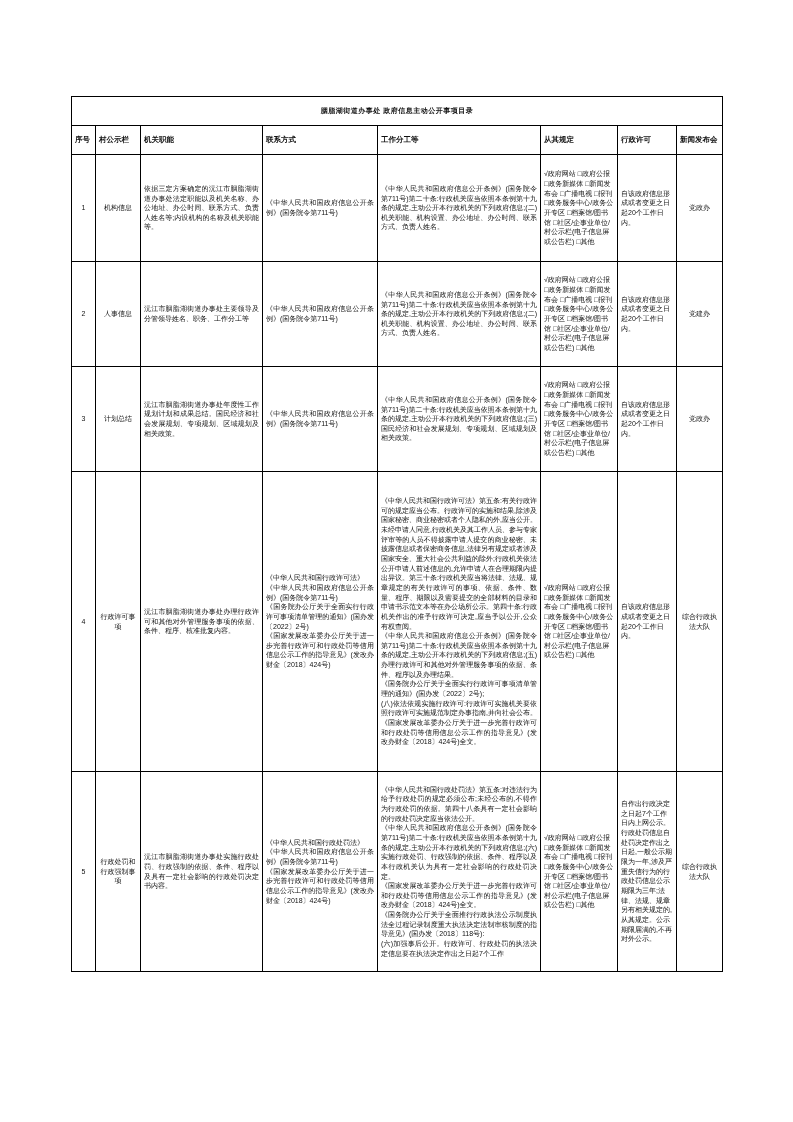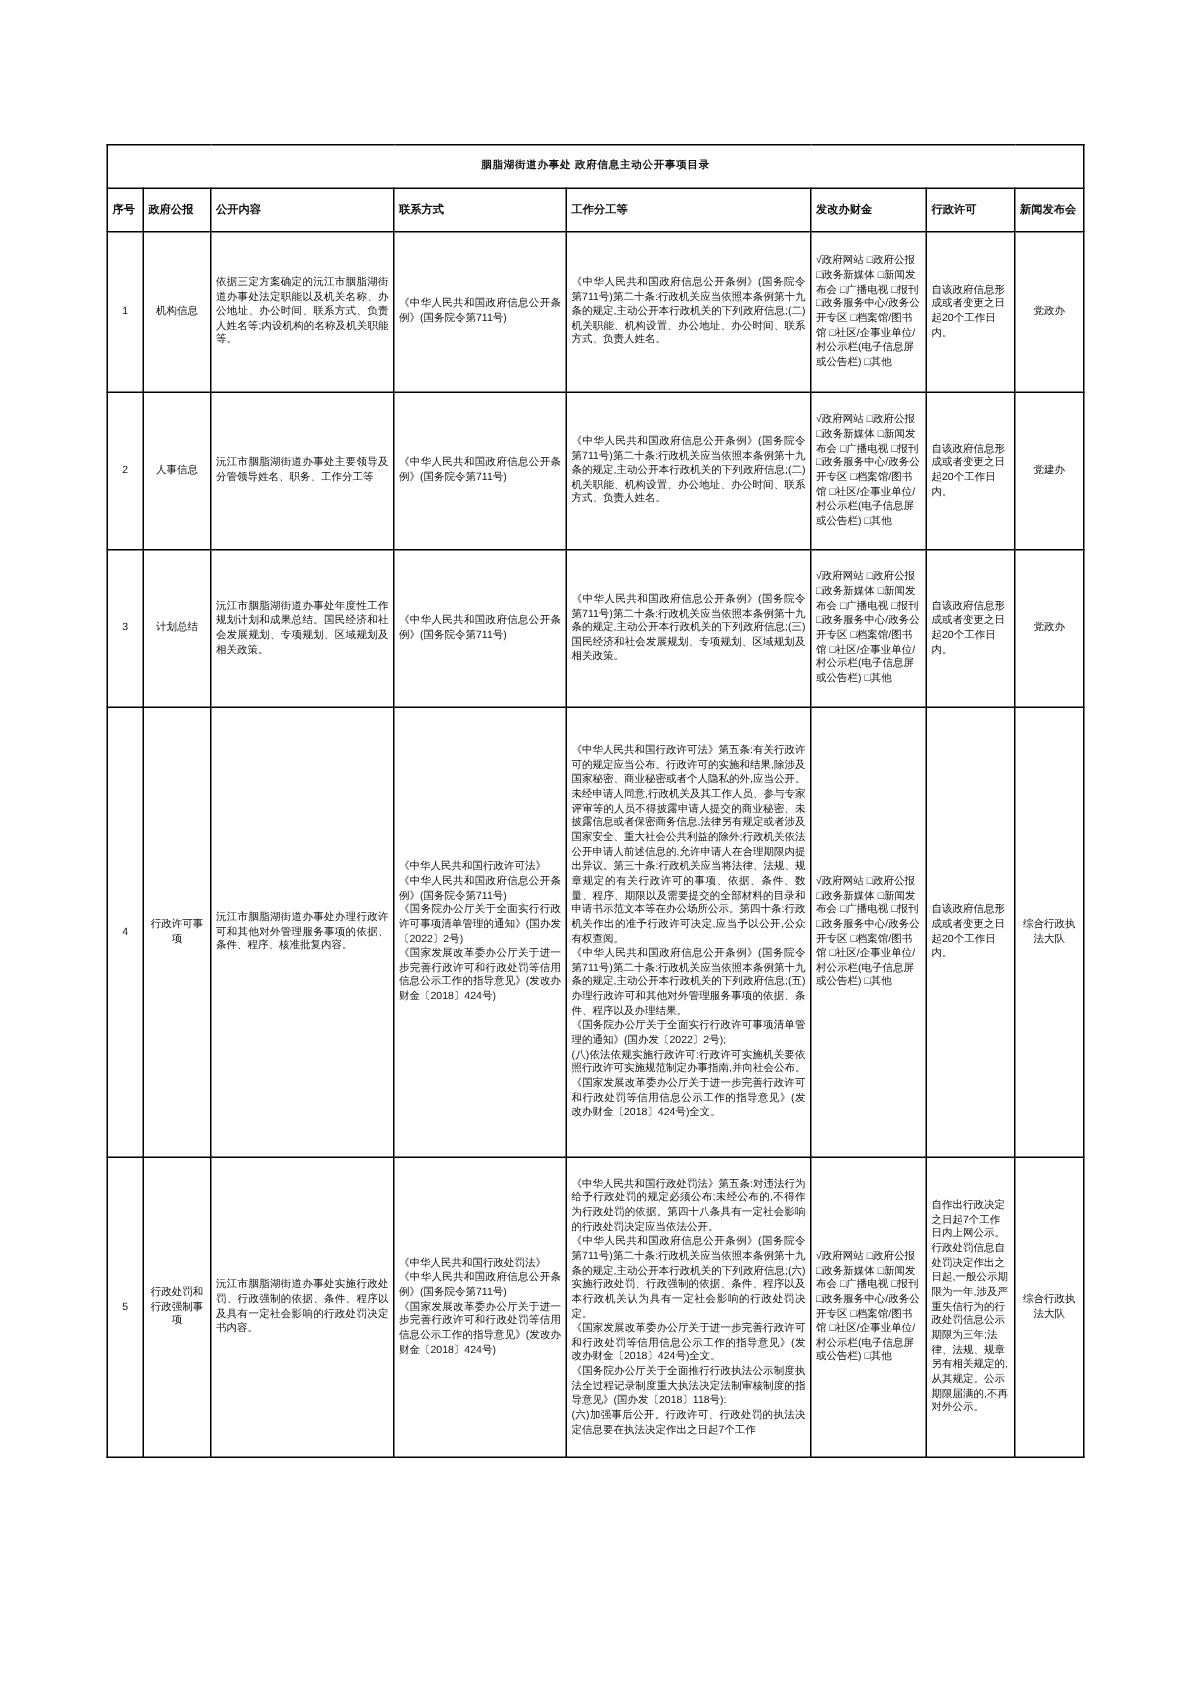--- a/index.html
+++ b/index.html
@@ -49,25 +49,25 @@
         <col style="width:77px">
         <col style="width:59px">
         <col style="width:46px">
     </colgroup>
     <tbody>
         <tr>
       <td class="title-cell" colspan="8">胭脂湖街道办事处 政府信息主动公开事项目录</td>
     </tr>
     <tr>
       <th>序号</th>
-      <th>政府公报</th>
-      <th>公开内容</th>
+      <th>村公示栏</th>
+      <th>机关职能</th>
       <th>联系方式</th>
       <th>工作分工等</th>
-      <th>发改办财金</th>
+      <th>从其规定</th>
       <th>行政许可</th>
       <th>新闻发布会</th>
     </tr>
 
     <tr class="r1">
       <td class="c-no">1</td>
       <td class="c-name">机构信息</td>
       <td class="c-content">依据三定方案确定的沅江市胭脂湖街道办事处法定职能以及机关名称、办公地址、办公时间、联系方式、负责人姓名等;内设机构的名称及机关职能等。</td>
       <td class="c-basis">《中华人民共和国政府信息公开条例》(国务院令第711号)</td>
       <td class="c-clause">《中华人民共和国政府信息公开条例》(国务院令第711号)第二十条:行政机关应当依照本条例第十九条的规定,主动公开本行政机关的下列政府信息;(二)机关职能、机构设置、办公地址、办公时间、联系方式、负责人姓名。</td>

